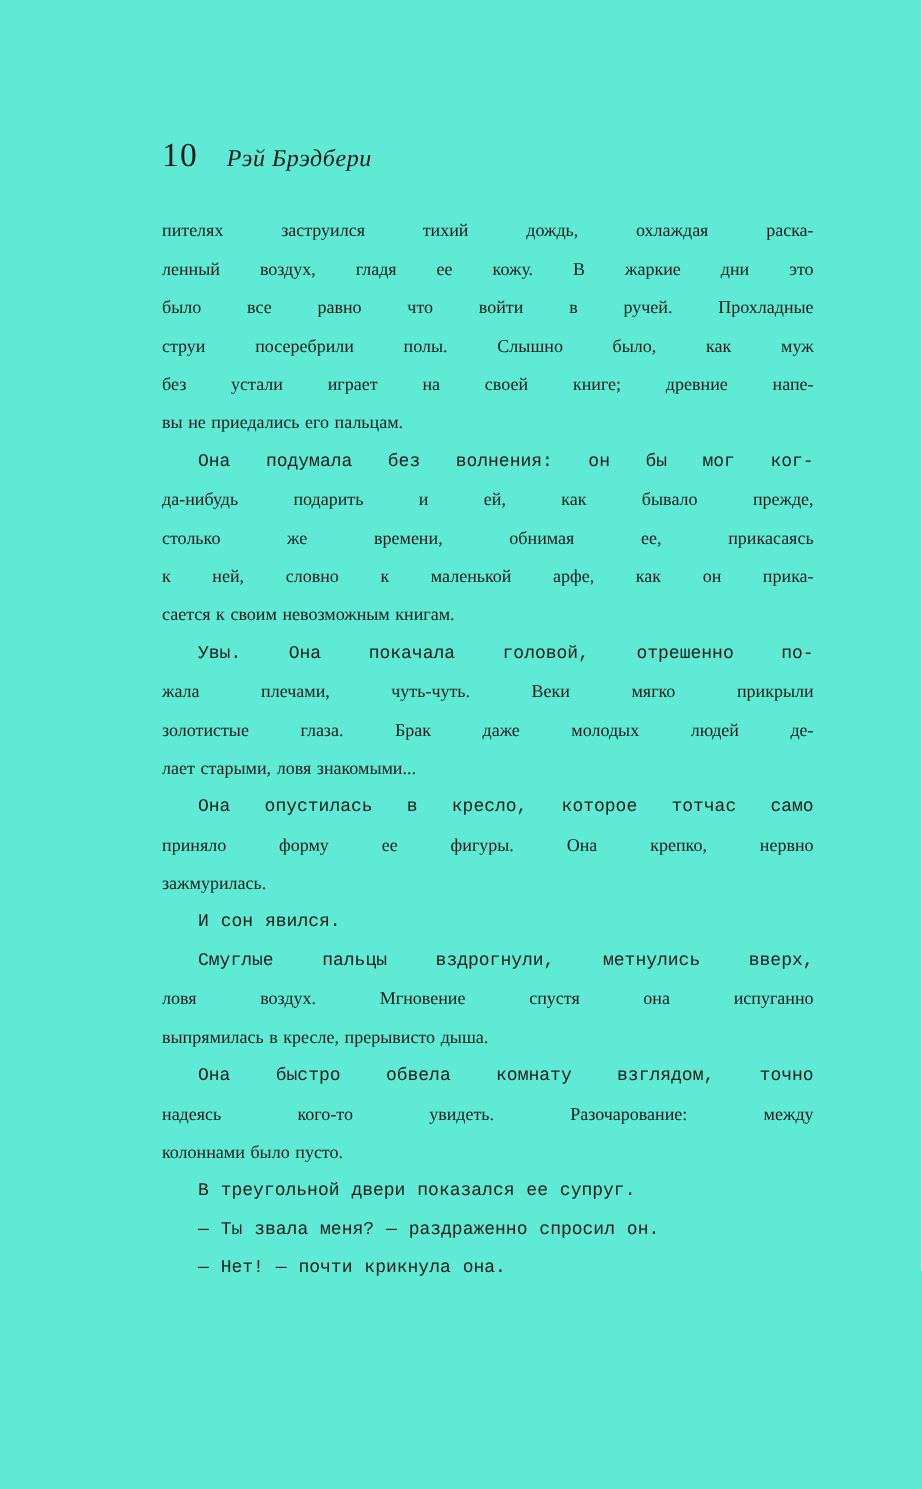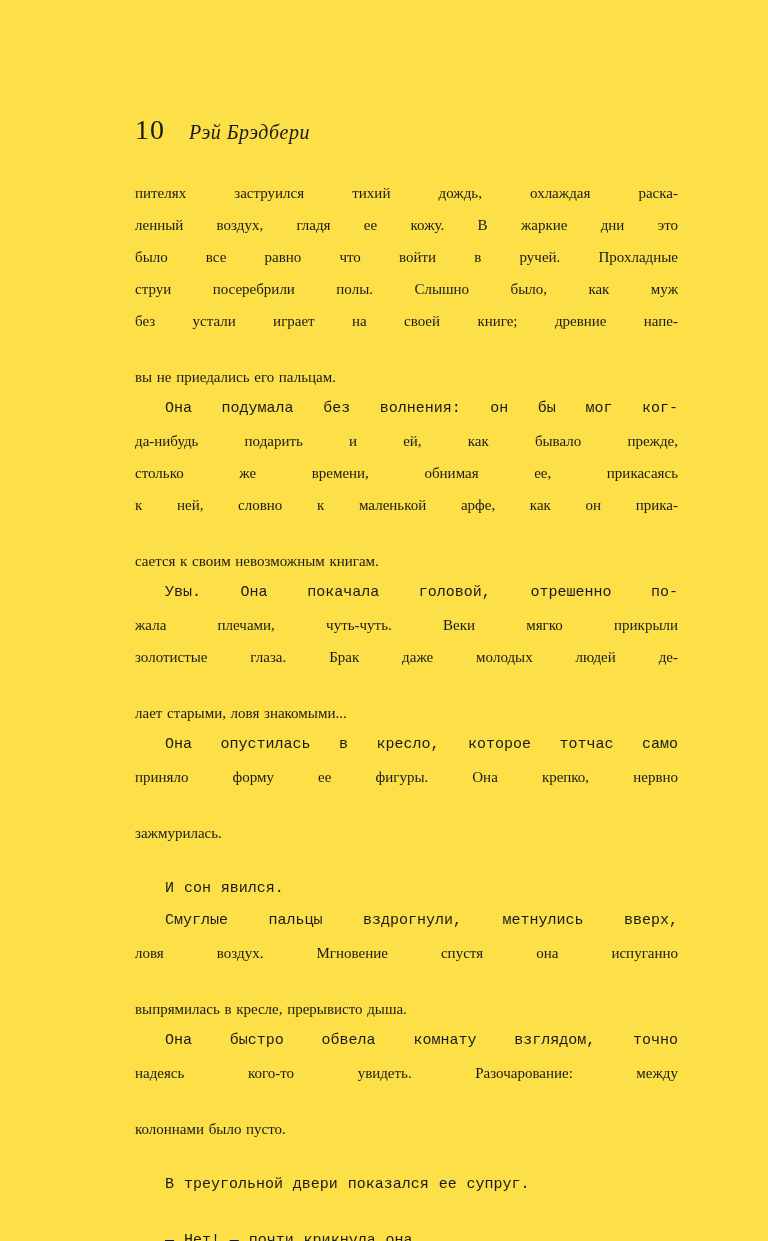--- a/index.html
+++ b/index.html
@@ -4,21 +4,21 @@
 <style>
   html, body {
     margin: 0;
     padding: 0;
     background: #ffffff;
   }
   .page {
     position: relative;
     width: 768px;
     height: 1241px;
-    background: #fde047;
+    background: #5eead4;
     color: #1a1a1a;
     font-family: "Liberation Serif", "DejaVu Serif", serif;
     overflow: hidden;
   }
   .running-header {
     position: absolute;
     left: 135px;
     top: 116px;
     display: flex;
     align-items: baseline;
@@ -48,21 +48,20 @@
   }
   .line {
     text-align: justify;
     text-align-last: justify;
     white-space: normal;
   }
   .line.last {
     text-align: center;
     text-align-last: left;
     word-spacing: 0.06em;
-    margin-top: 24px;
   }
   .line.indent {
     text-indent: 30px;
     font-family: Liberation Mono, monospace;
   }
 </style>
 </head>
 <body>
 
 <div class="page">
@@ -107,16 +106,19 @@
       </div>
       <div class="paragraph">
         <div class="line indent">Она быстро обвела комнату взглядом, точно</div>
         <div class="line">надеясь кого-то увидеть. Разочарование: между</div>
         <div class="line last">колоннами было пусто.</div>
       </div>
       <div class="paragraph">
         <div class="line last indent">В треугольной двери показался ее супруг.</div>
       </div>
       <div class="paragraph">
+        <div class="line last indent">— Ты звала меня? — раздраженно спросил он.</div>
+      </div>
+      <div class="paragraph">
         <div class="line last indent">— Нет! — почти крикнула она.</div>
       </div>
     </main>
 </div>
 
 </body></html>

